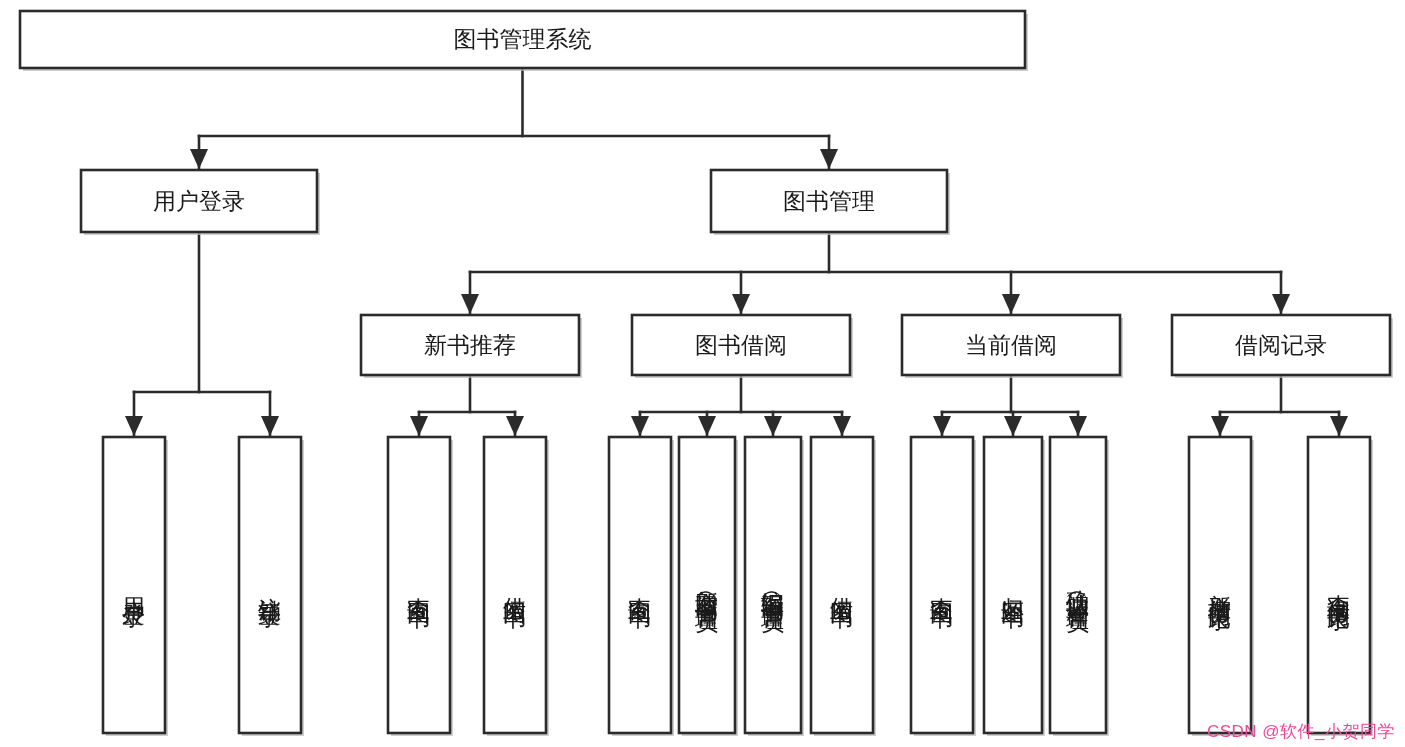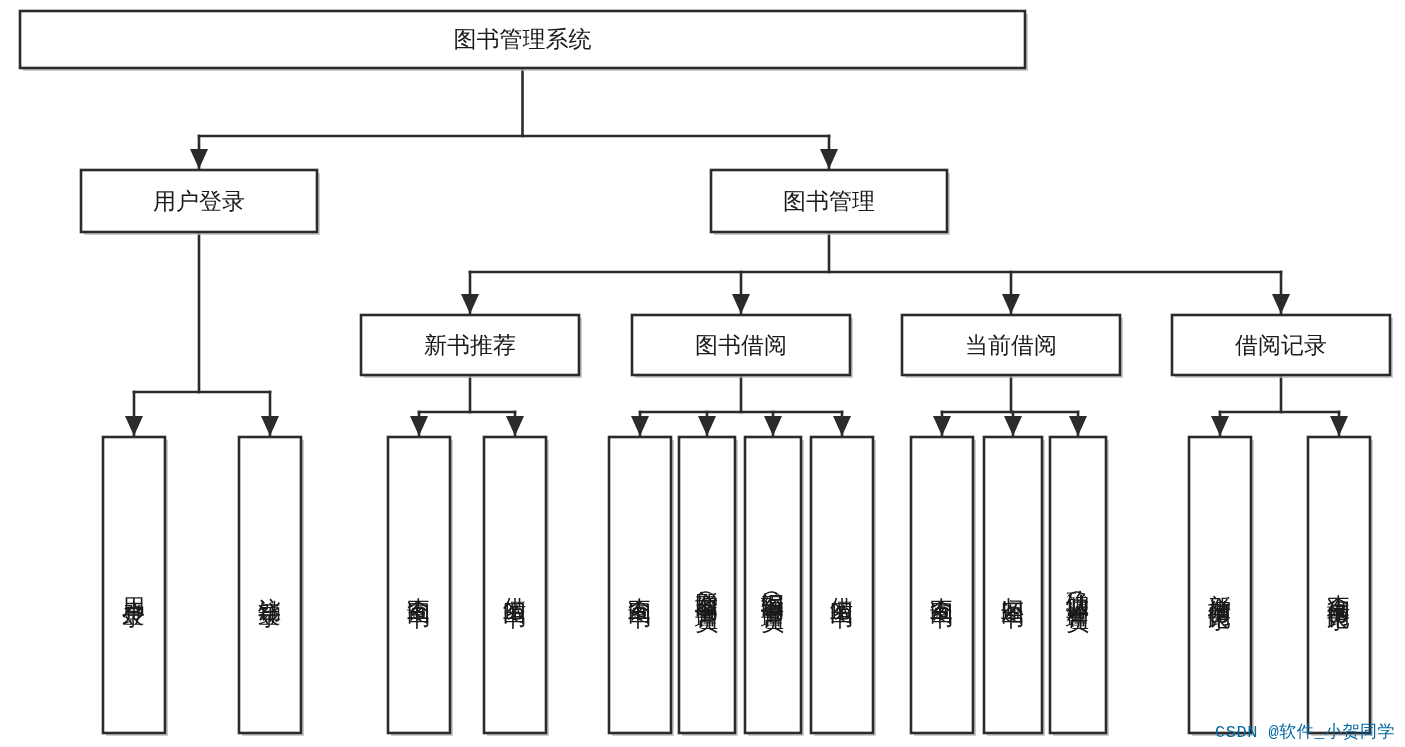--- a/index.html
+++ b/index.html
@@ -61,23 +61,23 @@
     line-height: 1.22;
     letter-spacing: 3px;
     color: #1a1a1a;
     white-space: nowrap;
     pointer-events: none;
   }
   .watermark {
     position: absolute;
     right: 10px;
     bottom: 4px;
-    font-family: Liberation Mono, monospace;
+    font-family: Liberation Sans, sans-serif;
     font-size: 17px;
-    color: #0369a1;
+    color: #ec4899;
     letter-spacing: 0.5px;
     white-space: nowrap;
   }
 </style>
 </head>
 <body>
 
 <div id="diagram-root">
 
   <svg id="diagram-svg" width="1405" height="747" viewBox="0 0 1405 747">

